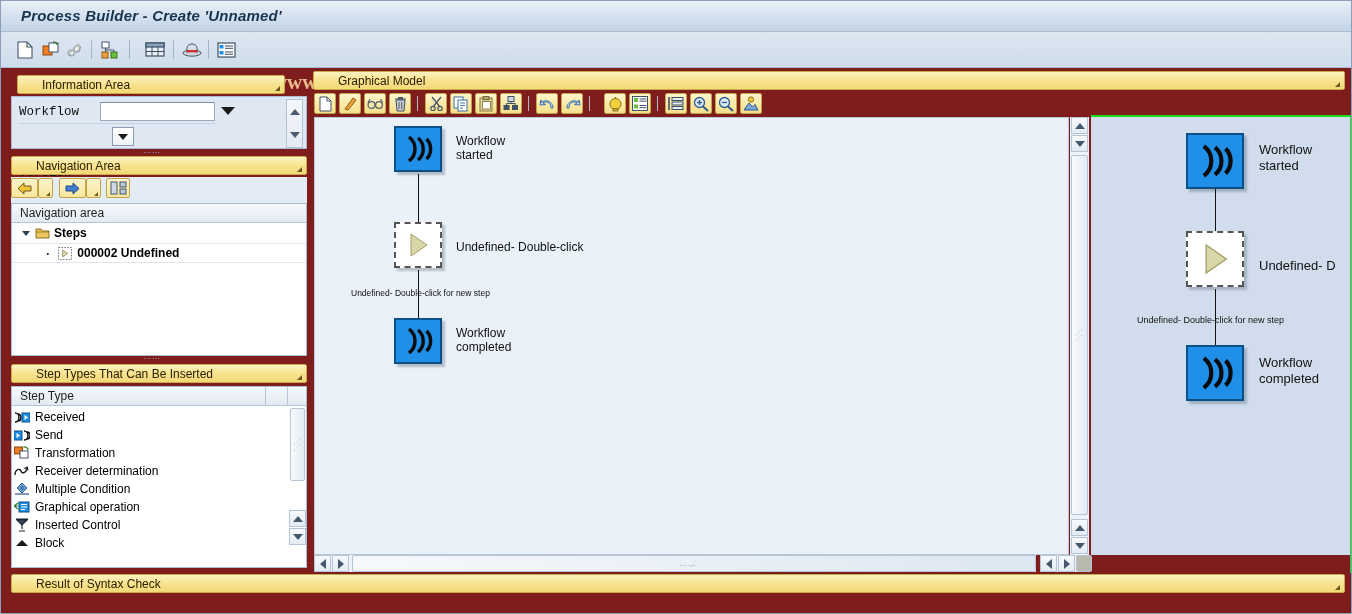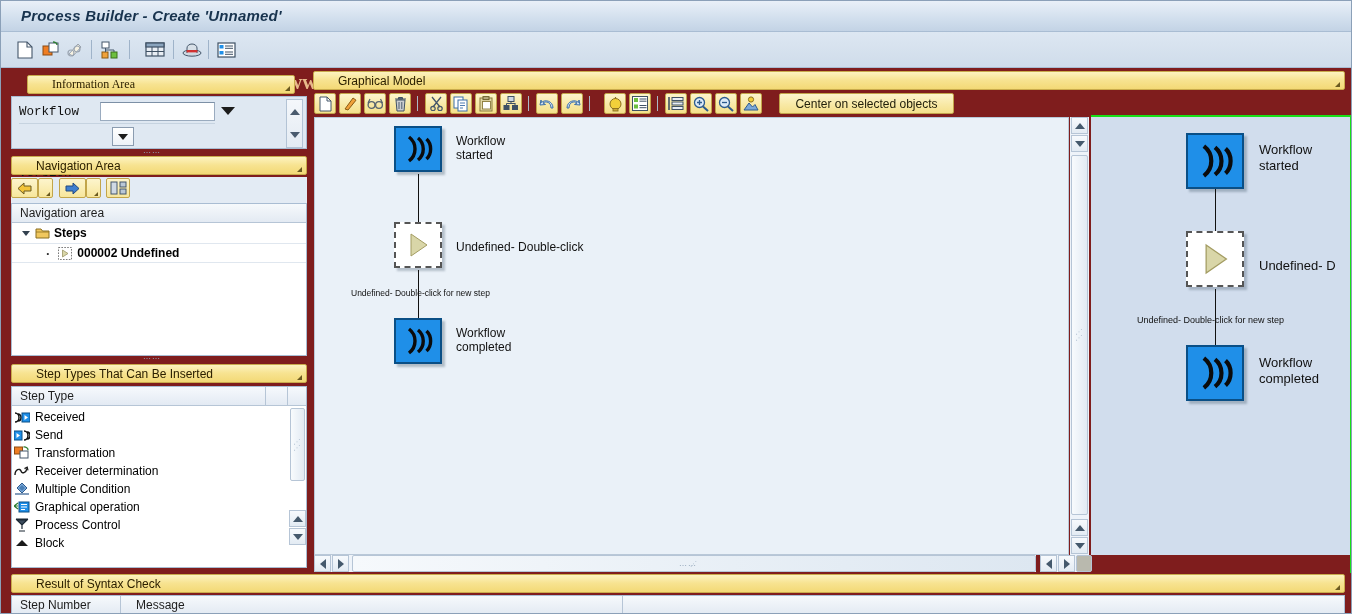--- a/index.html
+++ b/index.html
@@ -392,21 +392,21 @@
       <svg width="19" height="16" viewBox="0 0 19 16">
           <rect x="1" y="1" width="17" height="14" fill="#fff" stroke="#3f5164" stroke-width="1.2"></rect>
           <rect x="2.5" y="3" width="4" height="3.5" fill="#1f8fe8"></rect>
           <rect x="2.5" y="9" width="4" height="3.5" fill="#1f8fe8"></rect>
           <path d="M8 4 h8 M8 6.3 h8 M8 10 h8 M8 12.3 h8" stroke="#3f5164" stroke-width="1"></path>
         </svg>
     </div>
     <div class="watermark">© www.tutorialkart.com</div>
   </div>
 
-  <div class="sect-head" style="left:26px; top:74px; width:268px;font-family:Liberation Serif, serif;">
+  <div class="sect-head" style="left:16px; top:74px; width:268px;">
     <span class="sh-label">Information Area</span>
     <span class="sh-caret"></span>
   </div>
 
   <div class="panel-blue" style="left:10px; top:95px; width:296px; height:53px; background:#dfe8f2;">
     <div class="lbl-mono" style="left:7px; top:8px;">Workflow</div>
     <input class="txtinput" style="left: 88px; top: 5px; width: 115px;" value="">
     <div class="dropcaret" style="left:209px; top:10px;"></div>
     <div style="position:absolute; left:7px; top:26px; width:196px; height:1px; background:#c6d3e0;"></div>
     <div class="lbl-mono" style="left:7px; top:33px;margin-top:36px;">Version</div>
@@ -552,21 +552,21 @@
           </svg>
       </span>
       <span>Graphical operation</span>
     </div>
     <div class="steprow" style="left:0px; top:129px;">
       <span class="sr-ico">
         <svg width="16" height="14" viewBox="0 0 16 14">
             <path d="M2 1 h12 M3 2 L8 7 L13 2 z M8 7 v4 M5 13 h6" fill="#3c4c5e" stroke="#1a2733" stroke-width="1.2"></path>
           </svg>
       </span>
-      <span>Process Control</span>
+      <span>Inserted Control</span>
     </div>
     <div class="steprow" style="left:0px; top:147px;">
       <span class="sr-ico">
         <svg width="16" height="12" viewBox="0 0 16 12">
             <path d="M8 3 L14 9 H2 z" fill="#1a1a1a"></path>
           </svg>
       </span>
       <span>Block</span>
     </div>
 
@@ -691,21 +691,20 @@
           <path d="M10 10.5 L15 15" stroke="#2d5b8e" stroke-width="2"></path>
           <path d="M4 6.5 h5" stroke="#2d5b8e" stroke-width="1.3"></path>
         </svg>
     </div>
     <div class="tbtn" style="left:426px;">
       <svg width="16" height="15" viewBox="0 0 16 15">
           <circle cx="8" cy="3.5" r="2.6" fill="#f2d03a" stroke="#8a6f20" stroke-width="1"></circle>
           <path d="M1 14 L6 7 L9.5 11 L12 8.5 L15 14 z" fill="#7aa8d8" stroke="#2d5b8e" stroke-width="1"></path>
         </svg>
     </div>
-    <div class="wide-btn" style="left:465px; width:175px;">Center on selected objects</div>
   </div>
 
   <div class="canvas" style="left:313px; top:116px; width:755px; height:438px;">
 
     <div class="node" style="left:79px; top:8px;">
       <div class="node-sig">
         <svg width="34" height="30" viewBox="0 0 34 30">
           <path d="M8 3 C16 9, 16 21, 8 27" fill="none" stroke="#0b0b0b" stroke-width="3.4"></path>
           <path d="M17 4 C24 9.5, 24 20.5, 17 26" fill="none" stroke="#0b0b0b" stroke-width="3.4"></path>
           <path d="M25.5 5 C31 10, 31 20, 25.5 25" fill="none" stroke="#0b0b0b" stroke-width="3.4"></path>
@@ -826,22 +825,14 @@
       </div>
     <div class="sb-thumb" style="left:36px; top:0px; width:16px; height:17px; background:#b9b9ae;"></div>
   </div>
   <div style="position:absolute; left:1349px; top:114px; width:2px; height:458px; background:#18e018;"></div>
 
   <div class="sect-head" style="left:10px; top:573px; width:1334px;">
     <span class="sh-label">Result of Syntax Check</span>
     <span class="sh-caret"></span>
   </div>
 
-  <div class="panel" style="left:10px; top:594px; width:1334px; height:20px; border-bottom:none;">
-    <div class="col-head" style="left:0; top:0; width:1332px;">
-      <span class="ch-text" style="width:110px;">Step Number</span>
-      <span class="ch-text" style="padding-left:14px;">Message</span>
-    </div>
-    <div class="col-div" style="left:108px;"></div>
-    <div class="col-div" style="left:610px;"></div>
-  </div>
 
 </div>
 
 </body></html>

